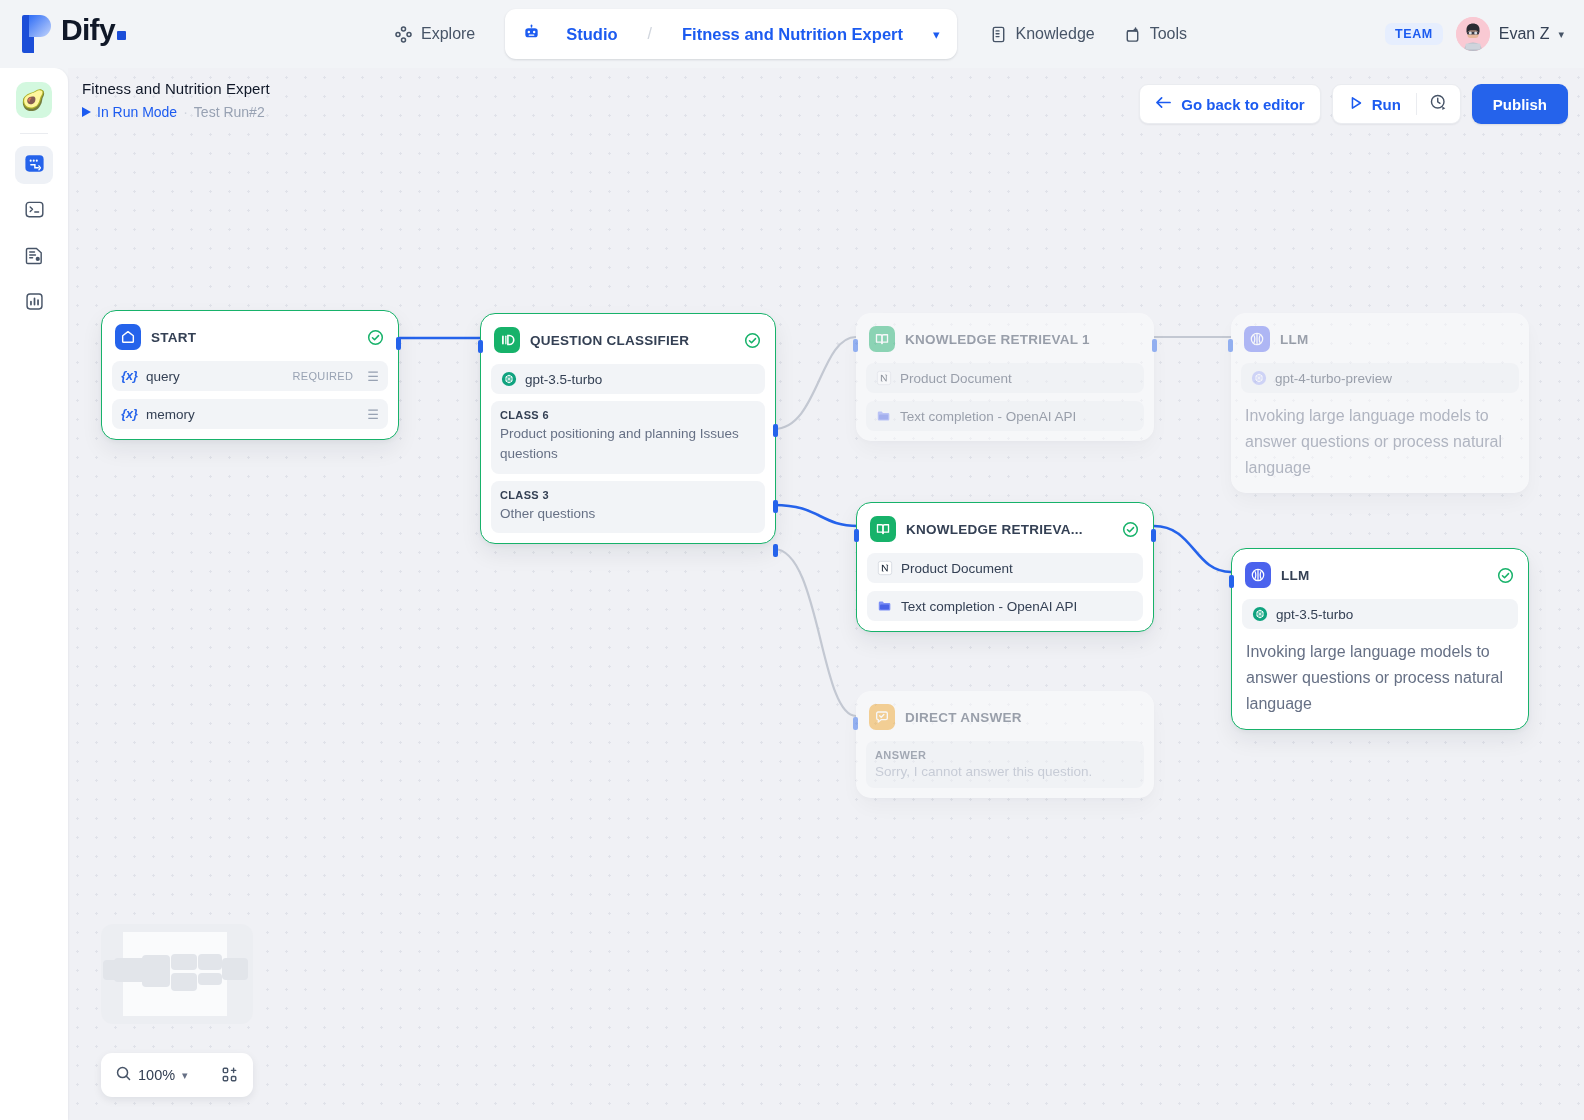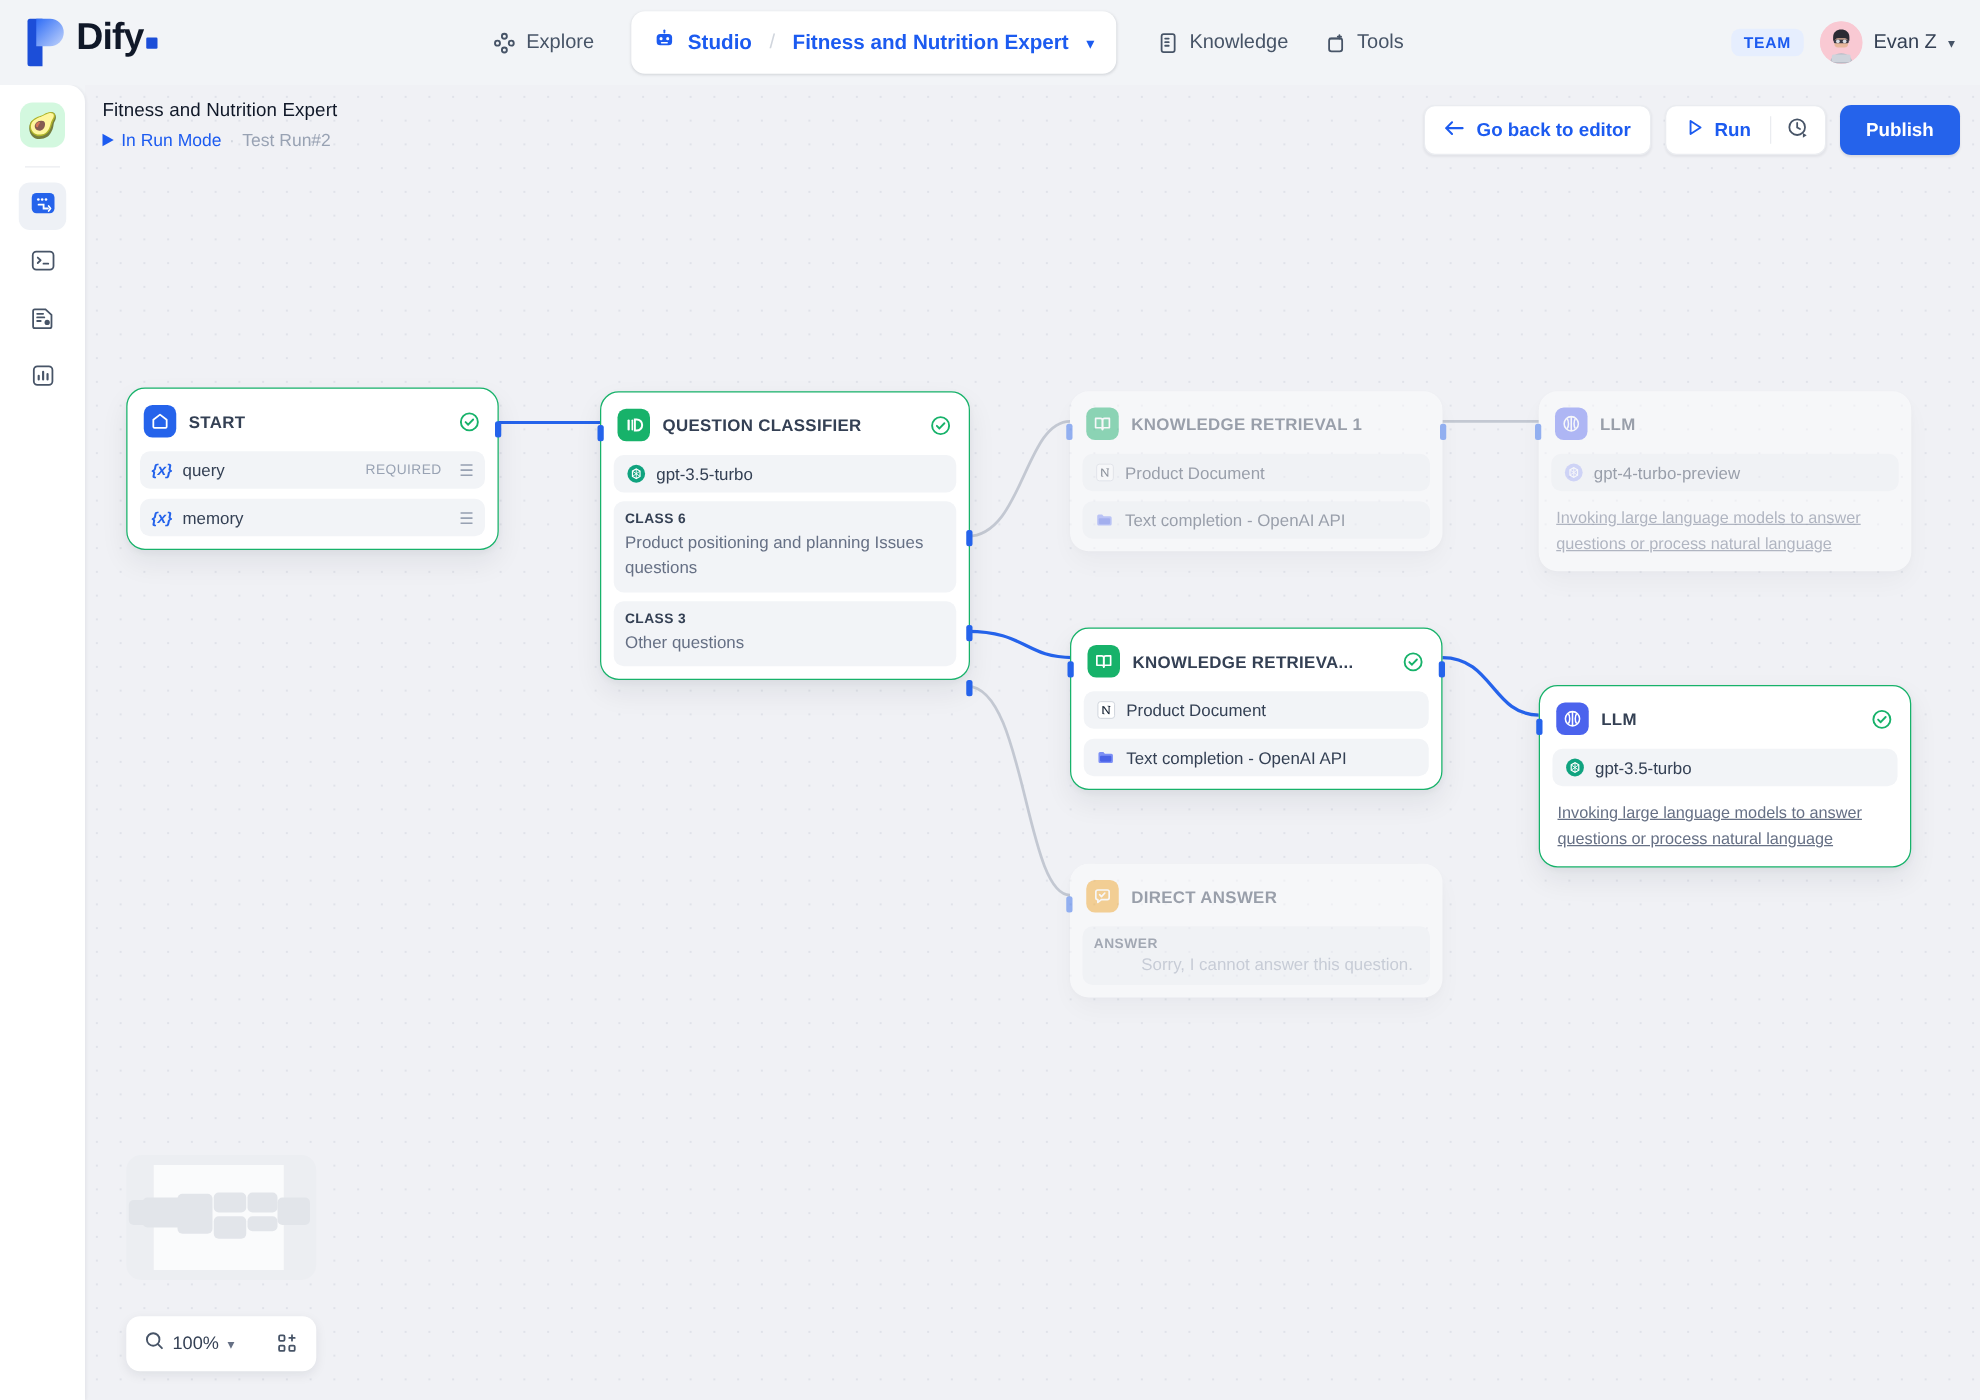--- a/index.html
+++ b/index.html
@@ -36,21 +36,21 @@
     border-radius: 1px; margin-left: 2px; vertical-align: baseline;
   }
 
   .nav-main { position: absolute; left: 380px; top: 0; height: 68px; display: flex; align-items: center; gap: 0; }
   .nav-item {
     display: flex; align-items: center; gap: 8px; padding: 8px 14px;
     font-size: 16px; color: #475467; border-radius: 10px; cursor: pointer;
   }
   .nav-item .ico { display: flex; width: 19px; height: 19px; align-items: center; justify-content: center; }
   .nav-studio-pill {
-    display: flex; align-items: center; gap: 9px; background: #fff;
+    display: flex; align-items: center; gap: 25px; background: #fff;
     border-radius: 11px; padding: 9px 17px; margin-left: 16px;
     box-shadow: 0 1px 3px rgba(16,24,40,.08), 0 1px 2px rgba(16,24,40,.06);
     height: 50px;
   }
   .nav-studio-pill .studio-label { font-size: 16.5px; font-weight: bold; color: #1c5bf0; }
   .nav-sep { color: #d0d5dd; font-size: 16px; margin: 0 5px; }
   .nav-app-name { font-size: 16.5px; font-weight: bold; color: #1c5bf0; }
   .chev { color: #1c5bf0; font-size: 13px; margin-left: 5px; }
 
   .nav-right { position: absolute; right: 20px; top: 0; height: 68px; display: flex; align-items: center; gap: 13px; }
@@ -144,29 +144,29 @@
 
   .row-chip {
     background: #f2f4f7; border-radius: 8px; height: 30px; margin-top: 8px;
     display: flex; align-items: center; padding: 0 9px; gap: 8px;
     font-size: 13.5px; color: #344054;
   }
   .row-chip .mini { width: 17px; height: 17px; flex: none; display:flex; align-items:center; justify-content:center;}
   .var-name { color: #344054; font-size: 13.5px; flex: 1; }
   .var-req { font-size: 11px; color: #98a2b3; letter-spacing: .35px; }
   .lines-ico { color: #98a2b3; font-size: 13px; margin-left: 6px; }
-  .node-desc { font-size: 13px; color: #667085; line-height: 1.62; padding: 10px 4px 2px; text-decoration: underline; }
+  .node-desc { font-size: 16px; color: #667085; line-height: 1.62; padding: 10px 4px 2px; }
 
   .class-box { background: #f2f4f7; border-radius: 8px; margin-top: 7px; padding: 8px 9px 9px; }
   .class-label { font-size: 11px; font-weight: bold; color: #344054; letter-spacing: .35px; }
   .class-text { font-size: 13.5px; color: #667085; margin-top: 3px; line-height: 1.5; }
 
   .ans-box { background: #f2f4f7; border-radius: 8px; margin-top: 8px; padding: 8px 9px 9px; }
   .ans-label { font-size: 11px; font-weight: bold; color: #475467; letter-spacing: .4px; }
-  .ans-text { font-size: 13.5px; color: #98a2b3; margin-top: 3px; margin-left: 38px; }
+  .ans-text { font-size: 13.5px; color: #98a2b3; margin-top: 3px; }
 
   
   .handle {
     position: absolute; width: 5px; height: 13px; border-radius: 2px;
     background: #2563eb; z-index: 8;
   }
 
   
   .edges { position: absolute; left: 0; top: 0; width: 1516px; height: 1052px; z-index: 3; pointer-events: none; }
 

